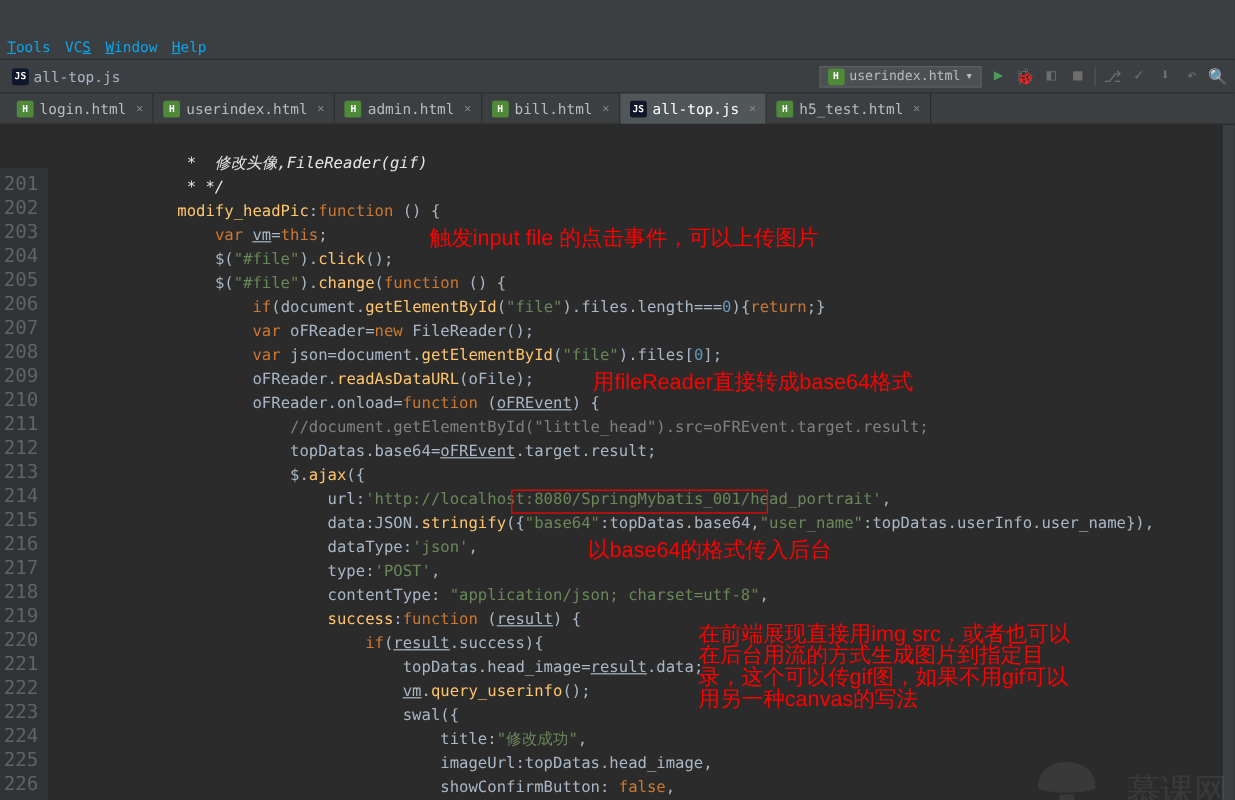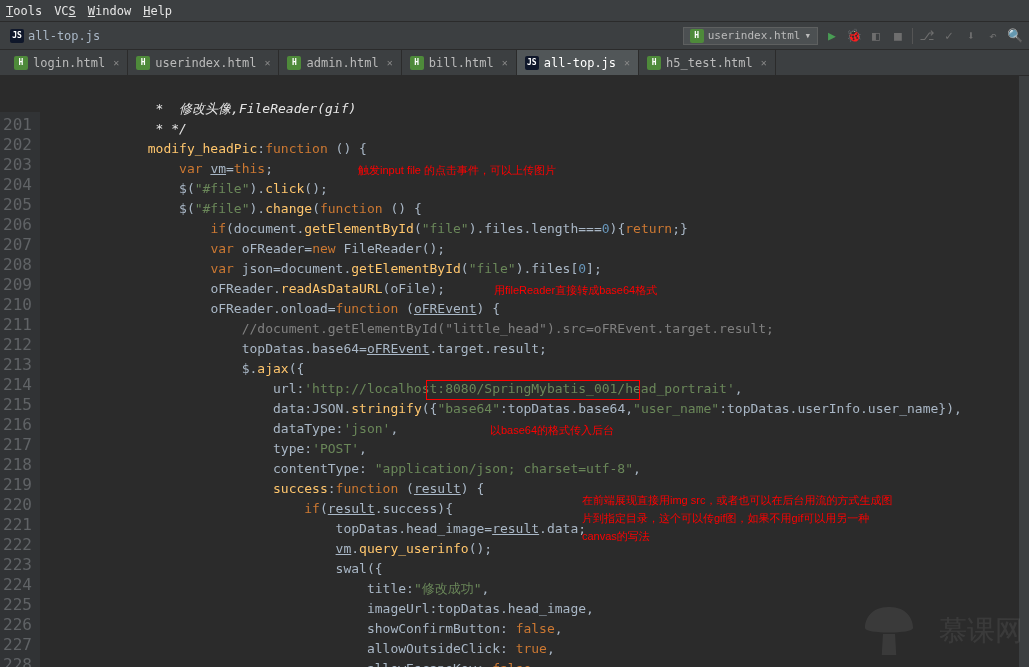--- a/index.html
+++ b/index.html
@@ -1,17 +1,17 @@
 <!DOCTYPE html>
 <html><head>
 <meta charset="utf-8">
 <style>
 * { margin: 0; padding: 0; box-sizing: border-box; }
 body { width: 1029px; height: 667px; background: #3c3f41; font-family: "DejaVu Sans Mono", Consolas, monospace; font-size: 12px; color: #a9b7c6; overflow: hidden; }
-.menubar { height: 22px; background: #3c3f41; display: flex; align-items: center; padding: 0 6px; gap: 12px; color: #e5e5e5; border-bottom: 1px solid #2b2b2b; }
+.menubar { height: 22px; background: #3c3f41; display: flex; align-items: center; padding: 0 6px; gap: 12px; color: #0ea5e9; border-bottom: 1px solid #2b2b2b; margin-top: 28px; }
 .menubar span { cursor: pointer; }
 .menubar span .ul { text-decoration: underline; }
 .toolbar { height: 28px; background: #3c3f41; display: flex; align-items: center; justify-content: space-between; padding: 0 6px; border-bottom: 1px solid #2b2b2b; }
 .toolbar-left { display: flex; align-items: center; gap: 4px; }
 .file-chip { display: flex; align-items: center; gap: 4px; padding: 2px 4px; }
 .chip-icon { width: 14px; height: 14px; background: #0f172a; display:flex; align-items:center; justify-content:center; font-size:8px; color:#fff; font-weight:bold; border-radius:2px; }
 .chip-icon.html { background: #4e8a3a; }
 .toolbar-right { display: flex; align-items: center; gap: 6px; }
 .run-select { background: #4c5052; border: 1px solid #5e6060; padding: 1px 6px; display:flex; align-items:center; gap:4px; color:#bbb; font-size:11px; }
 .tb-icon { width: 16px; height: 16px; display:flex; align-items:center; justify-content:center; font-size:13px; }
@@ -26,21 +26,21 @@
 .gutter { width: 40px; background: #313335; color: #606366; text-align: right; padding: 3px 8px 0 0; line-height: 20px; font-size: 16px; margin-top: 36px; }
 .editor { flex: 1; position: relative; padding: 3px 0 0 6px; line-height: 20px; white-space: pre; font-size: 13px; overflow: hidden; }
 .kw { color: #cc7832; }
 .str { color: #6a8759; }
 .cm { color: #808080; }
 .doc { color: #e5e5e5; font-style: italic; }
 .fn { color: #ffc66d; }
 .num { color: #6897bb; }
 .prm { color: #a9b7c6; }
 .ul { text-decoration: underline; }
-.ann { position: absolute; color: #ff0000; font-size: 11px; font-family: sans-serif; white-space: normal; }
+.ann { position: absolute; color: #ff0000; font-size: 18px; font-family: sans-serif; white-space: normal; }
 .redbox { position: absolute; border: 1px solid #ff0000; }
 .watermark { position: absolute; right: 6px; bottom: 6px; opacity: 0.07; display:flex; align-items:center; gap:20px; }
 .watermark svg { width: 60px; height: 60px; fill: #fff; }
 .watermark-text { font-size: 28px; color: #fff; }
 .scrollbar { position:absolute; right:0; top:0; width:10px; height:100%; background:#3c3f41; }
 </style>
 </head>
 <body>
 
 <div class="menubar">

